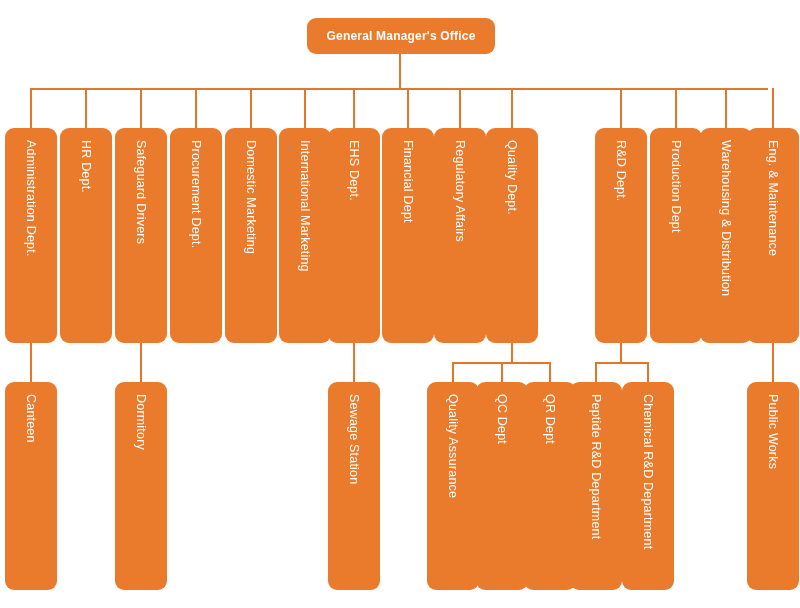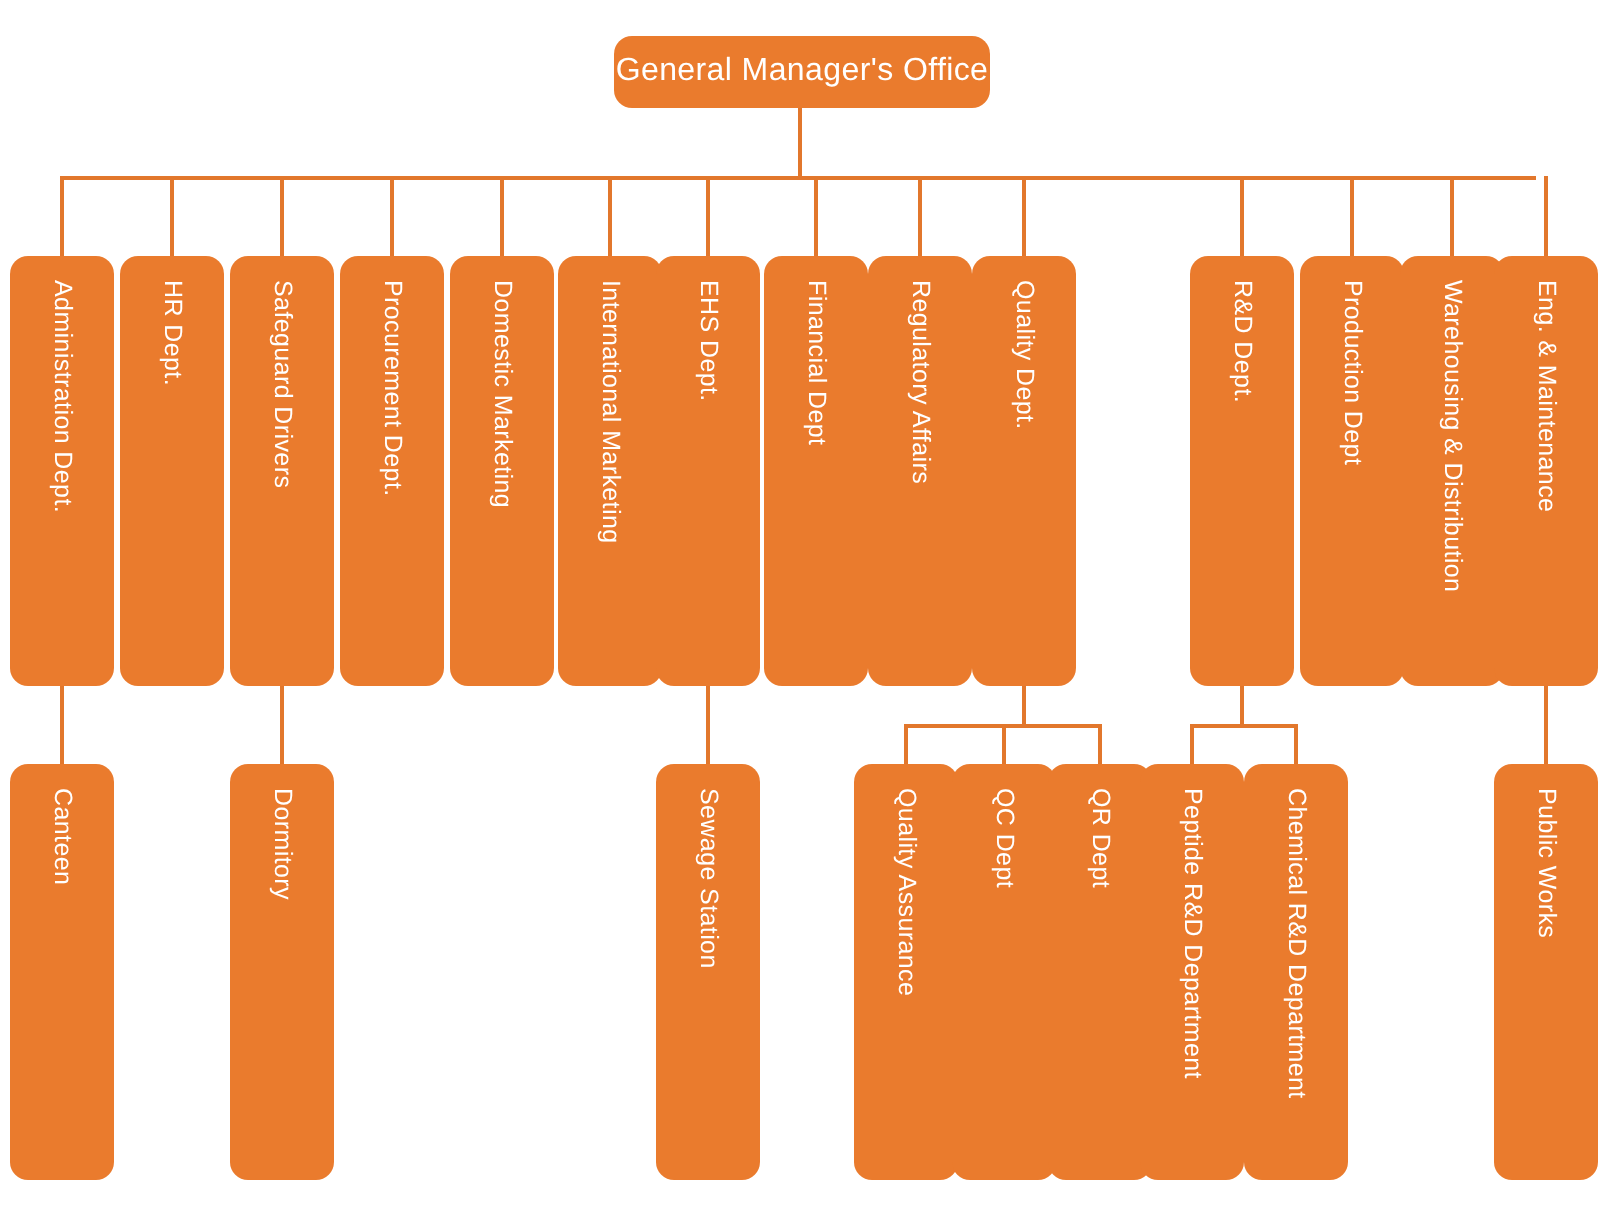--- a/index.html
+++ b/index.html
@@ -23,21 +23,21 @@
     border-radius:9px;
     display:flex;align-items:center;justify-content:center;
   }
   .node .lbl{
     color:#ffffff;
     font-size:12.5px;
     letter-spacing:0.2px;
     line-height:1;
     white-space:nowrap;
   }
-  .node.root .lbl{font-size:16px;}
+  .node.root .lbl{font-size:12px;font-weight:bold;}
 
   
   .node.vert{
     display:block;
   }
   .node.vert .lbl{
     position:absolute;
     top:12px;
     left:50%;
     transform-origin:left top;

